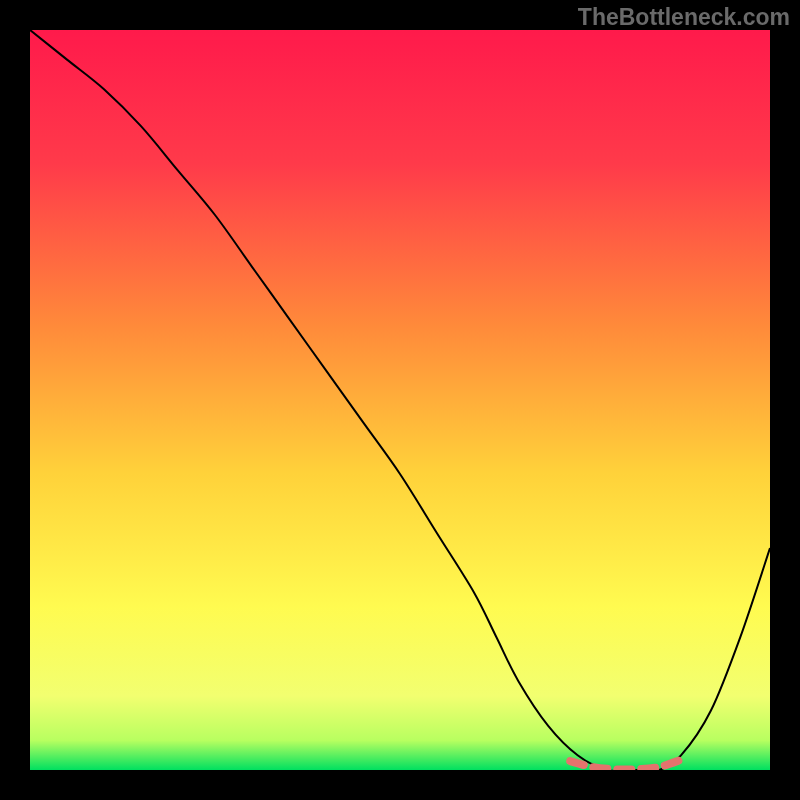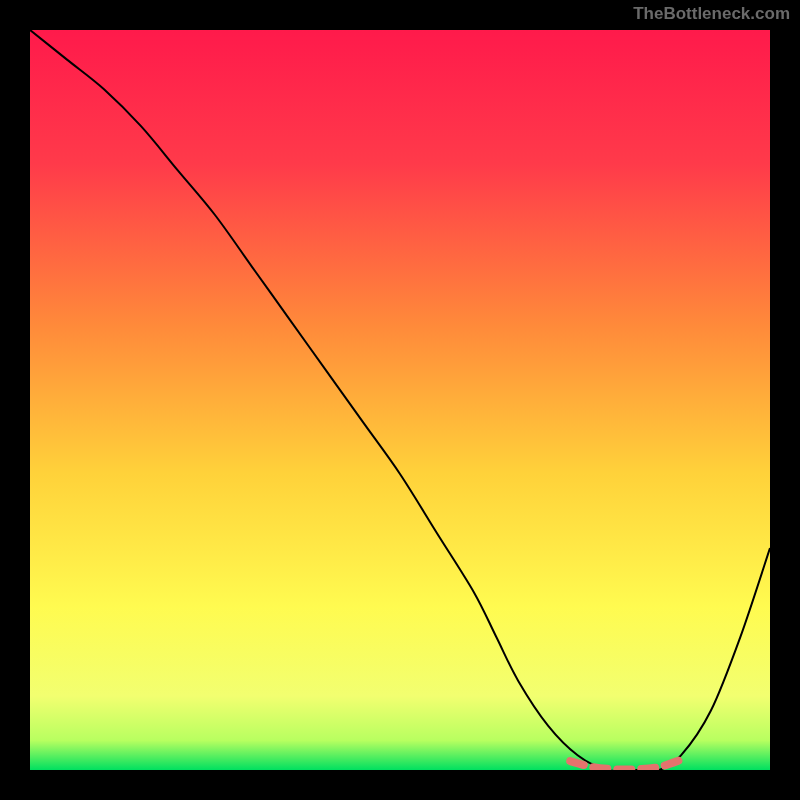--- a/index.html
+++ b/index.html
@@ -9,21 +9,21 @@
     height: 800px;
     background: #000;
     position: relative;
     font-family: Arial, sans-serif;
   }
   .watermark {
     position: absolute;
     top: 4px;
     right: 10px;
     color: #6a6a6a;
-    font-size: 17px;
+    font-size: 23px;
     font-weight: bold;
     z-index: 10;
   }
   .plot-area {
     position: absolute;
     left: 30px;
     top: 30px;
     width: 740px;
     height: 740px;
     overflow: hidden;

